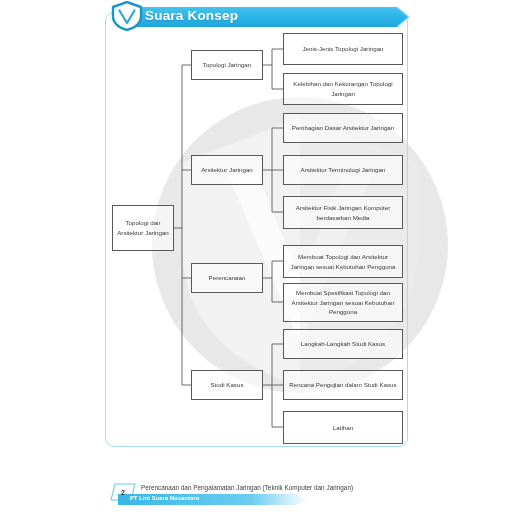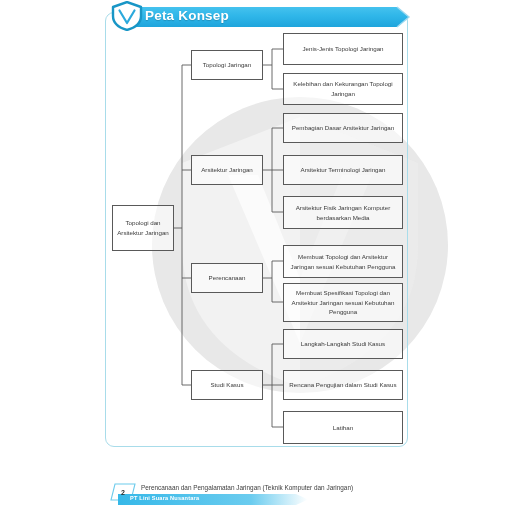--- a/index.html
+++ b/index.html
@@ -193,21 +193,21 @@
     </defs>
     <path d="M6 3 H281 L293 13 L281 23 H6 Q1 23 1 18 V8 Q1 3 6 3 Z" fill="url(#bannerGrad)"></path>
     <path d="M281 3 L293 13 L281 23" fill="none" stroke="#9ad8ef" stroke-width="1.4"></path>
   </svg>
 
   <svg id="banner-icon" viewBox="0 0 34 30">
     <path d="M17 1 L31 6 L31 15 Q31 25 17 29 Q3 25 3 15 L3 6 Z" fill="#ffffff" stroke="#1896C6" stroke-width="2.4" stroke-linejoin="round"></path>
     <path d="M9.5 9.5 L17 22 L24.5 9.5" fill="none" stroke="#2BA9DC" stroke-width="2.2" stroke-linecap="round" stroke-linejoin="round"></path>
   </svg>
 
-  <div id="banner-title">Peta Konsep</div>
+  <div id="banner-title">Suara Konsep</div>
 
   <svg id="chart" viewBox="0 0 517 517">
     <g stroke="#5a5a5a" stroke-width="0.9" fill="none">
 
       <line x1="174" y1="228" x2="182" y2="228"></line>
       <line x1="182" y1="65" x2="182" y2="385"></line>
 
       <line x1="182" y1="65" x2="191" y2="65"></line>
       <line x1="182" y1="170" x2="191" y2="170"></line>
       <line x1="182" y1="278" x2="191" y2="278"></line>

